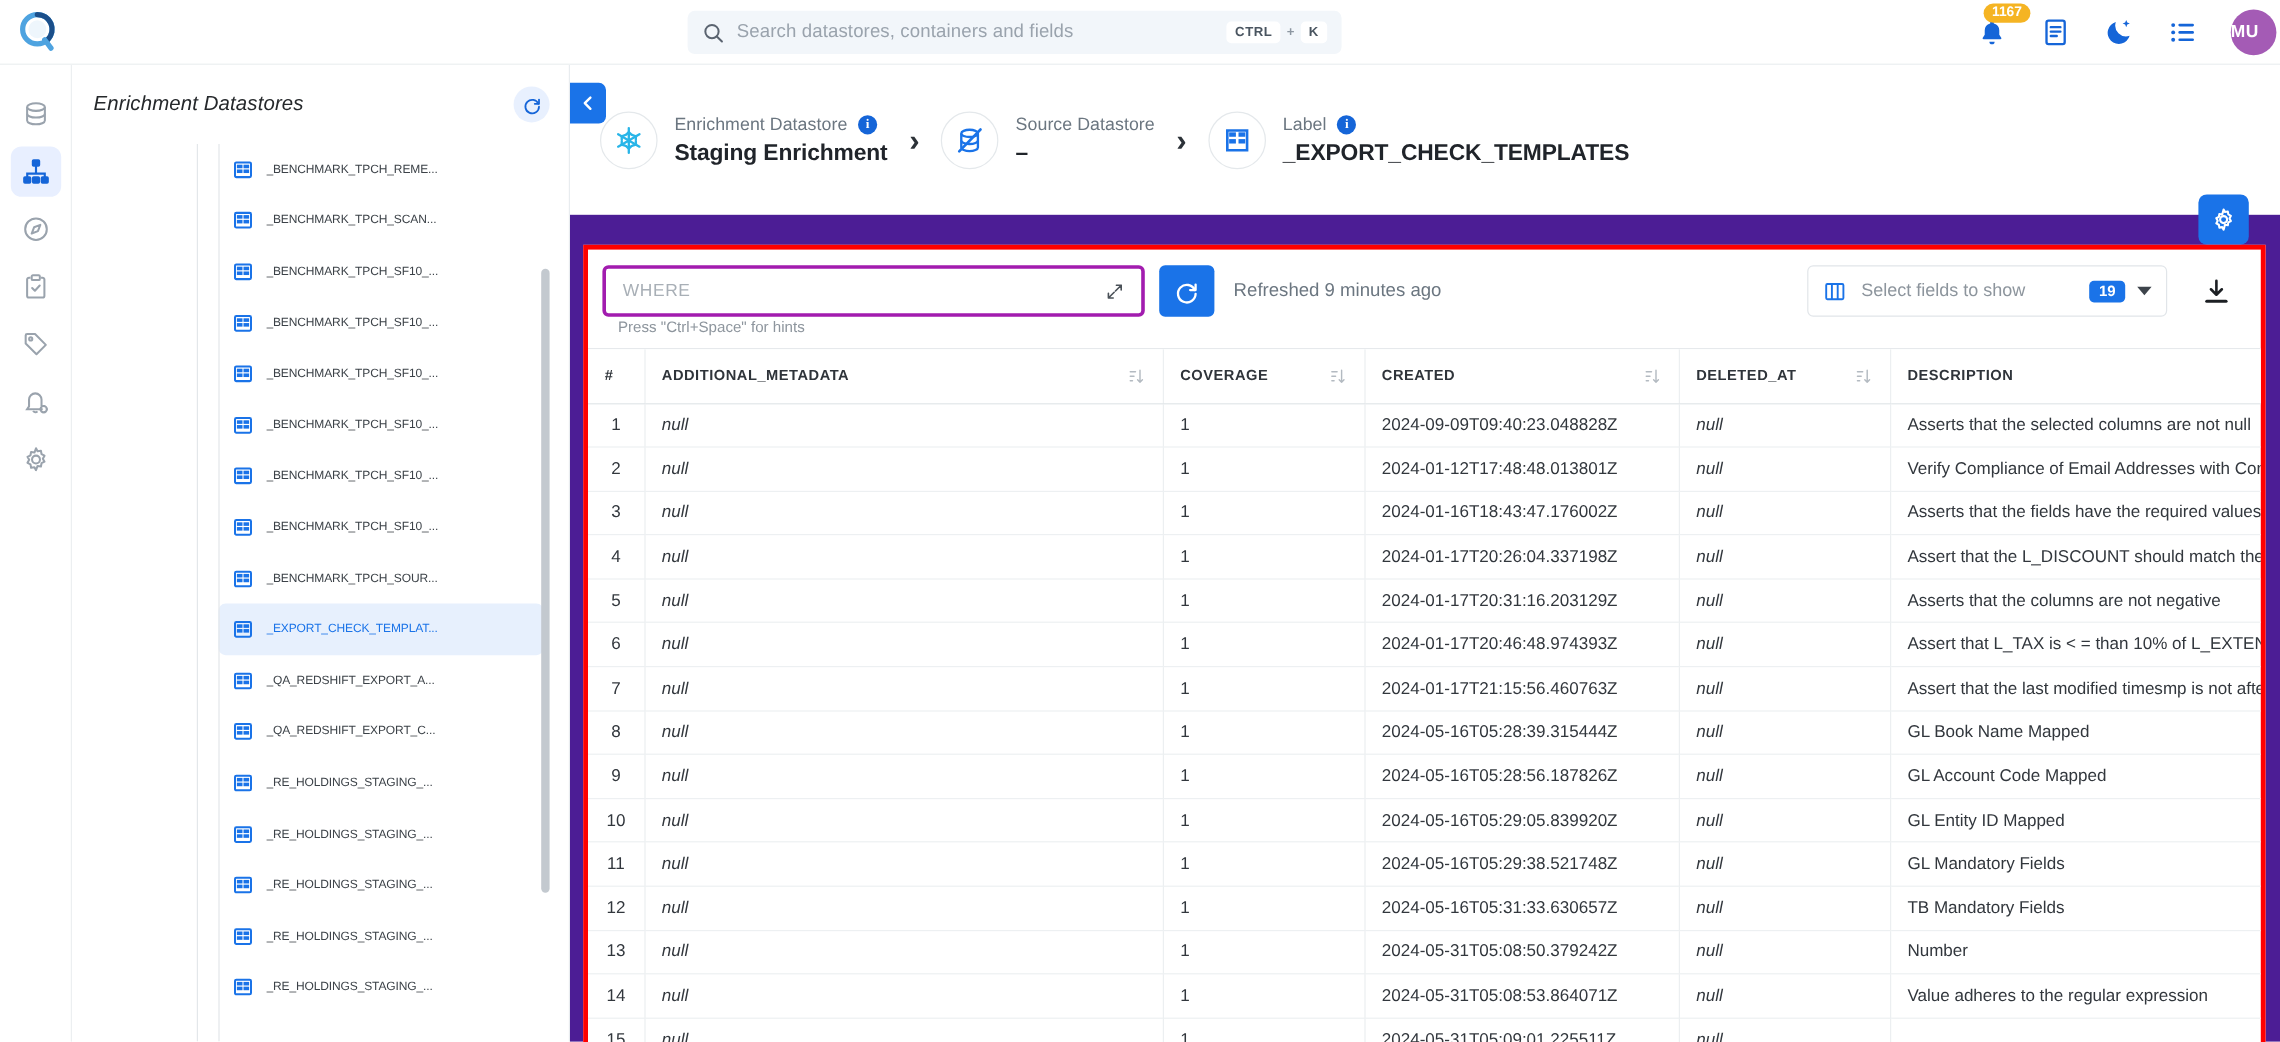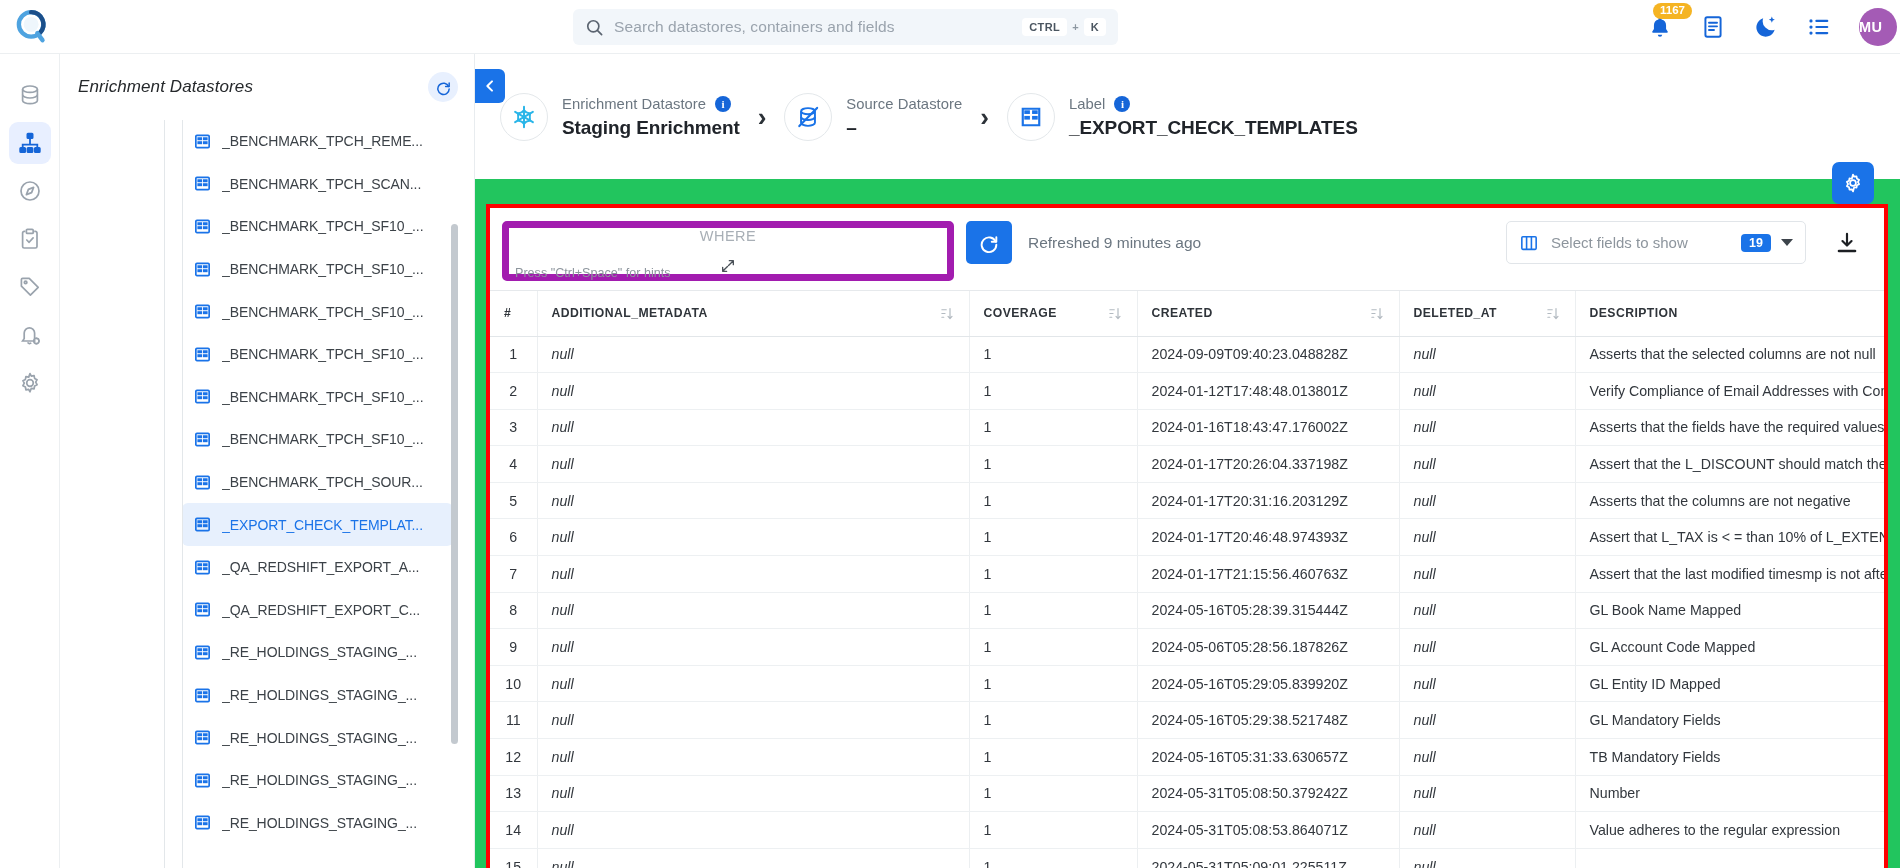--- a/index.html
+++ b/index.html
@@ -99,40 +99,40 @@
     padding-left: 122px;
   }
   .ds-item {
     display: flex; align-items: center; height: 42.6px;
     padding-left: 12px; border-radius: 6px; margin-right: 22px;
     cursor: pointer; overflow: hidden;
   }
   .ds-item.selected { background: #e7f0fd; }
   .ds-ico { width: 17px; height: 17px; color: #1a73e8; flex: 0 0 auto; margin-right: 11px; }
   .ds-label {
-    font-size: 14px; color: #3c4248; white-space: nowrap;
+    font-size: 10px; color: #3c4248; white-space: nowrap;
     overflow: hidden; text-overflow: ellipsis; letter-spacing: -0.1px;
   }
   .ds-item.selected .ds-label { color: #1a73e8; }
   .tree-line {
     position: absolute; top: 0; bottom: 0; width: 1px; background: #e3e7ea;
   }
   .scrollbar-track {
     position: absolute; right: 8px; top: 0; width: 7px; height: 748px;
     background: transparent;
   }
   .scrollbar-thumb {
     position: absolute; right: 8px; top: 170px; width: 7px; height: 520px;
     background: #c3c9cf; border-radius: 4px;
   }
 
   
   .main {
     position: absolute; left: 475px; top: 54px; right: 0; bottom: 0;
-    background: #22c55e;
+    background: #4c1d95;
   }
   .collapse-tab {
     position: absolute; left: 0; top: 15px; width: 30px; height: 34px;
     background: #1a73e8; color: #fff;
     border-radius: 0 6px 6px 0;
     display: flex; align-items: center; justify-content: center; cursor: pointer;
     z-index: 5;
   }
   .collapse-tab svg { width: 16px; height: 16px; }
 
@@ -173,24 +173,24 @@
   
   .redpanel {
     position: absolute; left: 11px; top: 150px; right: 12px; bottom: -6px;
     border: 4px solid #ff0000; background: #ffffff;
   }
   .qbar {
     height: 74px; padding: 13px 0 0 12px; display: flex; align-items: flex-start;
     position: relative;
   }
   .where-input {
-    width: 452px; height: 60px;
-    border: 7px solid #a21caf; border-radius: 5px;
+    width: 452px; height: 43px;
+    border: 3px solid #a21caf; border-radius: 5px;
     background: #fff; display: flex; align-items: center;
-    padding: 0 14px; position: relative; flex-direction: column;
+    padding: 0 14px; position: relative;
   }
   .where-ph { font-size: 14.5px; color: #a8afb6; letter-spacing: 0.5px; flex: 1 1 auto; }
   .expand-ico { width: 16px; height: 16px; color: #4a5158; }
   .hint-text {
     position: absolute; left: 25px; top: 58px;
     font-size: 12.6px; color: #8d959d; font-style: normal;
   }
   .refresh-btn {
     width: 46px; height: 43px; margin-left: 12px;
     background: #1a73e8; border-radius: 5px; color: #fff;
@@ -773,21 +773,21 @@
               <td class="c-null">null</td>
               <td>1</td>
               <td>2024-05-16T05:28:39.315444Z</td>
               <td class="c-null">null</td>
               <td class="c-desc">GL Book Name Mapped</td>
             </tr>
             <tr>
               <td class="c-num">9</td>
               <td class="c-null">null</td>
               <td>1</td>
-              <td>2024-05-06T05:28:56.187826Z</td>
+              <td>2024-05-16T05:28:56.187826Z</td>
               <td class="c-null">null</td>
               <td class="c-desc">GL Account Code Mapped</td>
             </tr>
             <tr>
               <td class="c-num">10</td>
               <td class="c-null">null</td>
               <td>1</td>
               <td>2024-05-16T05:29:05.839920Z</td>
               <td class="c-null">null</td>
               <td class="c-desc">GL Entity ID Mapped</td>

